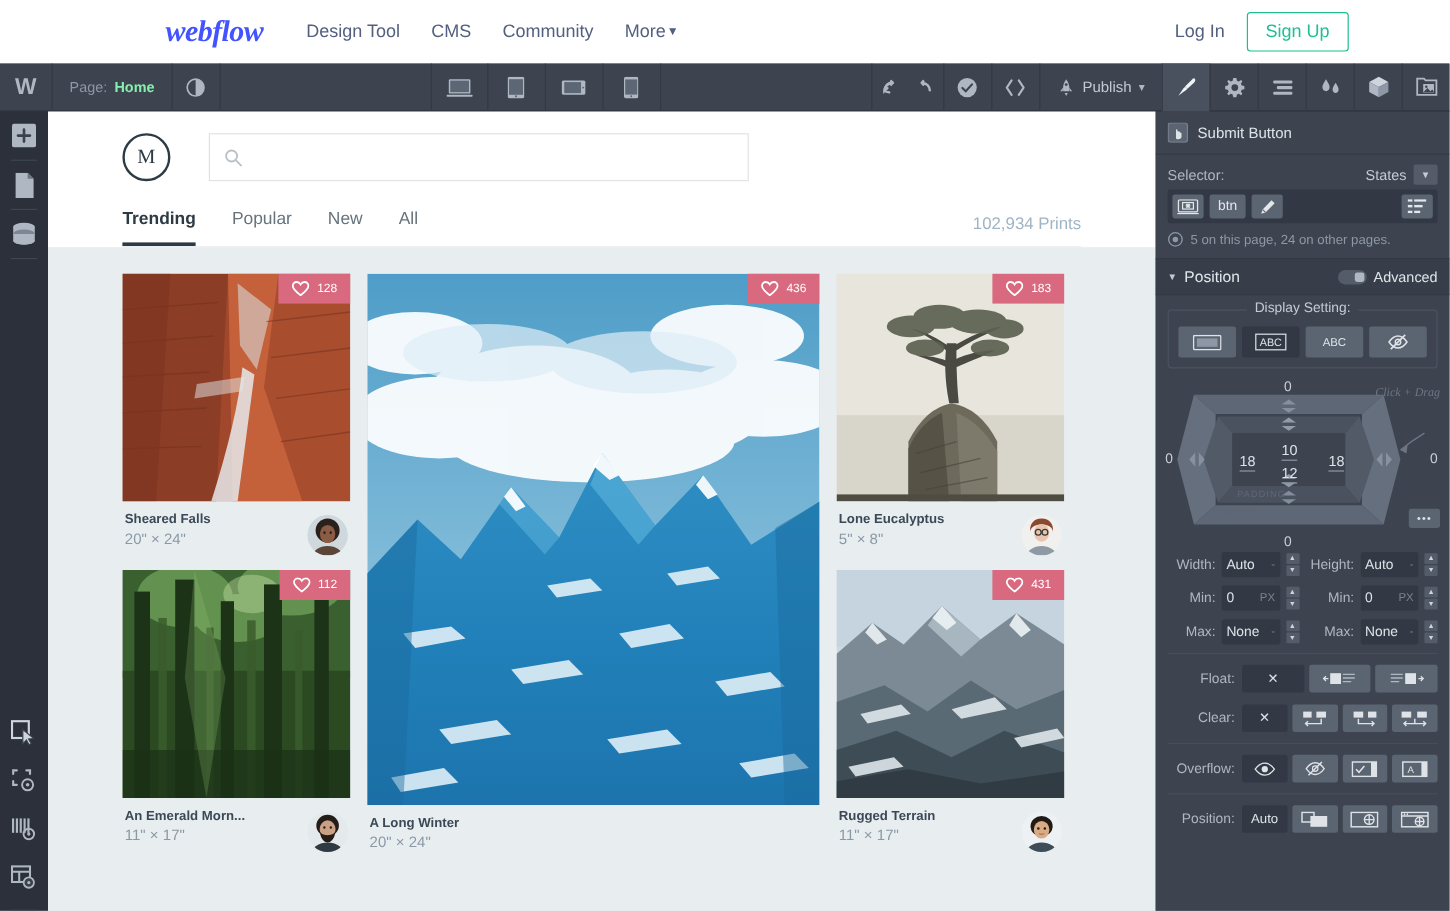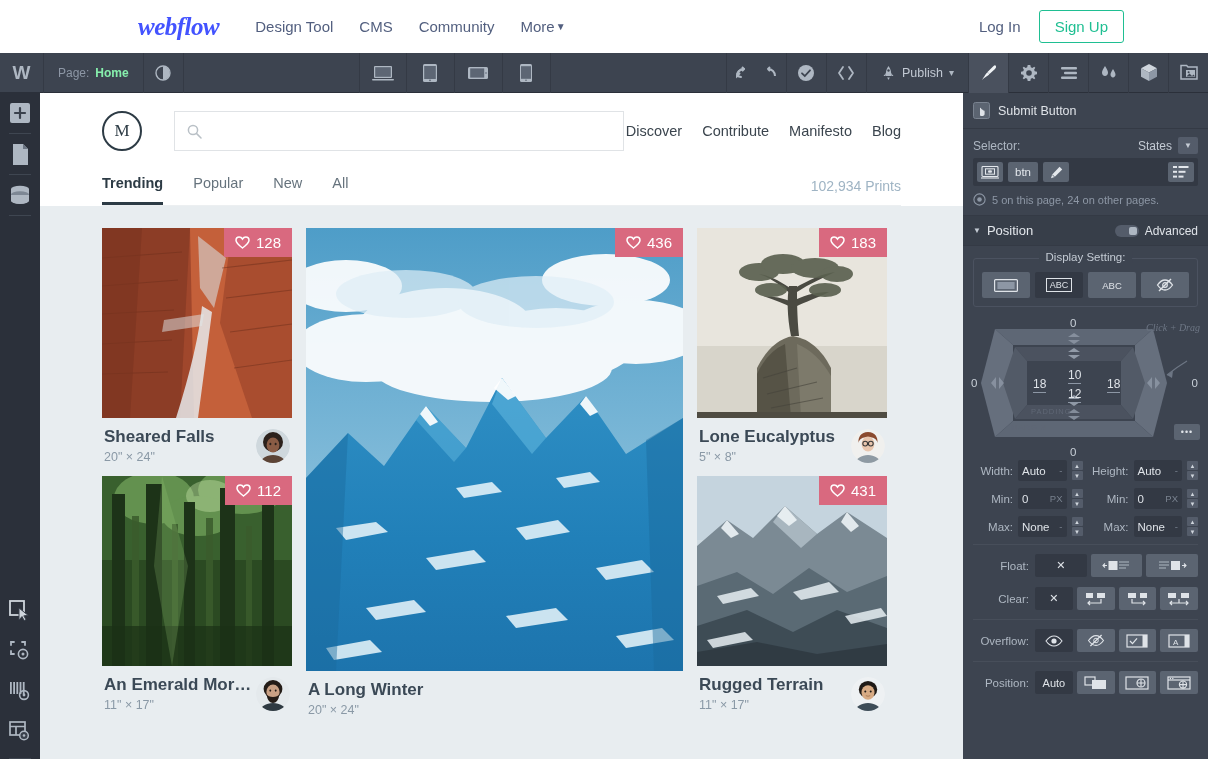--- a/index.html
+++ b/index.html
@@ -125,26 +125,26 @@
     position: relative;
   }
   .grid { display: flex; gap: 14px; position: relative; }
   .col { display: flex; flex-direction: column; gap: 12px; }
   .col-l { width: 190px; } .col-c { width: 377px; } .col-r { width: 190px; }
 
   .card { background: #e8edf0; position: relative; }
   .thumb { position: relative; width: 100%; overflow: hidden; }
   .badge {
     position: absolute; top: 0; right: 0; background: #d9697f; color: #fff;
-    font-size: 15px; padding: 6px 11px; display: flex; align-items: center; gap: 6px;
+    font-size: 10px; padding: 6px 11px; display: flex; align-items: center; gap: 6px;
   }
   .meta { display: flex; align-items: flex-start; padding: 9px 2px 0 2px; }
   .meta-txt { flex: 1; min-width: 0; }
   .m-title {
-    font-size: 17px; font-weight: bold; color: #3b4956; white-space: nowrap;
+    font-size: 11px; font-weight: bold; color: #3b4956; white-space: nowrap;
     overflow: hidden; text-overflow: ellipsis;
   }
   .m-size { font-size: 12.5px; color: #8a99a6; margin-top: 3px; }
   .avatar {
     width: 34px; height: 34px; border-radius: 50%; flex: 0 0 auto; overflow: hidden;
     margin-top: 2px;
   }
 
   
   .rpanel {
@@ -472,26 +472,20 @@
   <div class="canvas">
     <div class="site-head">
       <div class="sh-row">
         <div class="mlogo">M</div>
         <div class="searchbox">
           <svg width="15" height="15" viewBox="0 0 15 15">
               <circle cx="6" cy="6" r="4.6" fill="none" stroke="#b9c0c6" stroke-width="1.5"></circle>
               <path d="M9.4 9.4 L14 14" stroke="#b9c0c6" stroke-width="1.5" stroke-linecap="round"></path>
             </svg>
         </div>
-        <nav class="snav">
-          <a href="#">Discover</a>
-          <a href="#">Contribute</a>
-          <a href="#">Manifesto</a>
-          <a href="#">Blog</a>
-        </nav>
       </div>
       <div class="tabs-row">
         <div class="tab active">Trending</div>
         <div class="tab">Popular</div>
         <div class="tab">New</div>
         <div class="tab">All</div>
         <div class="prints-count">102,934 Prints</div>
       </div>
     </div>
 

